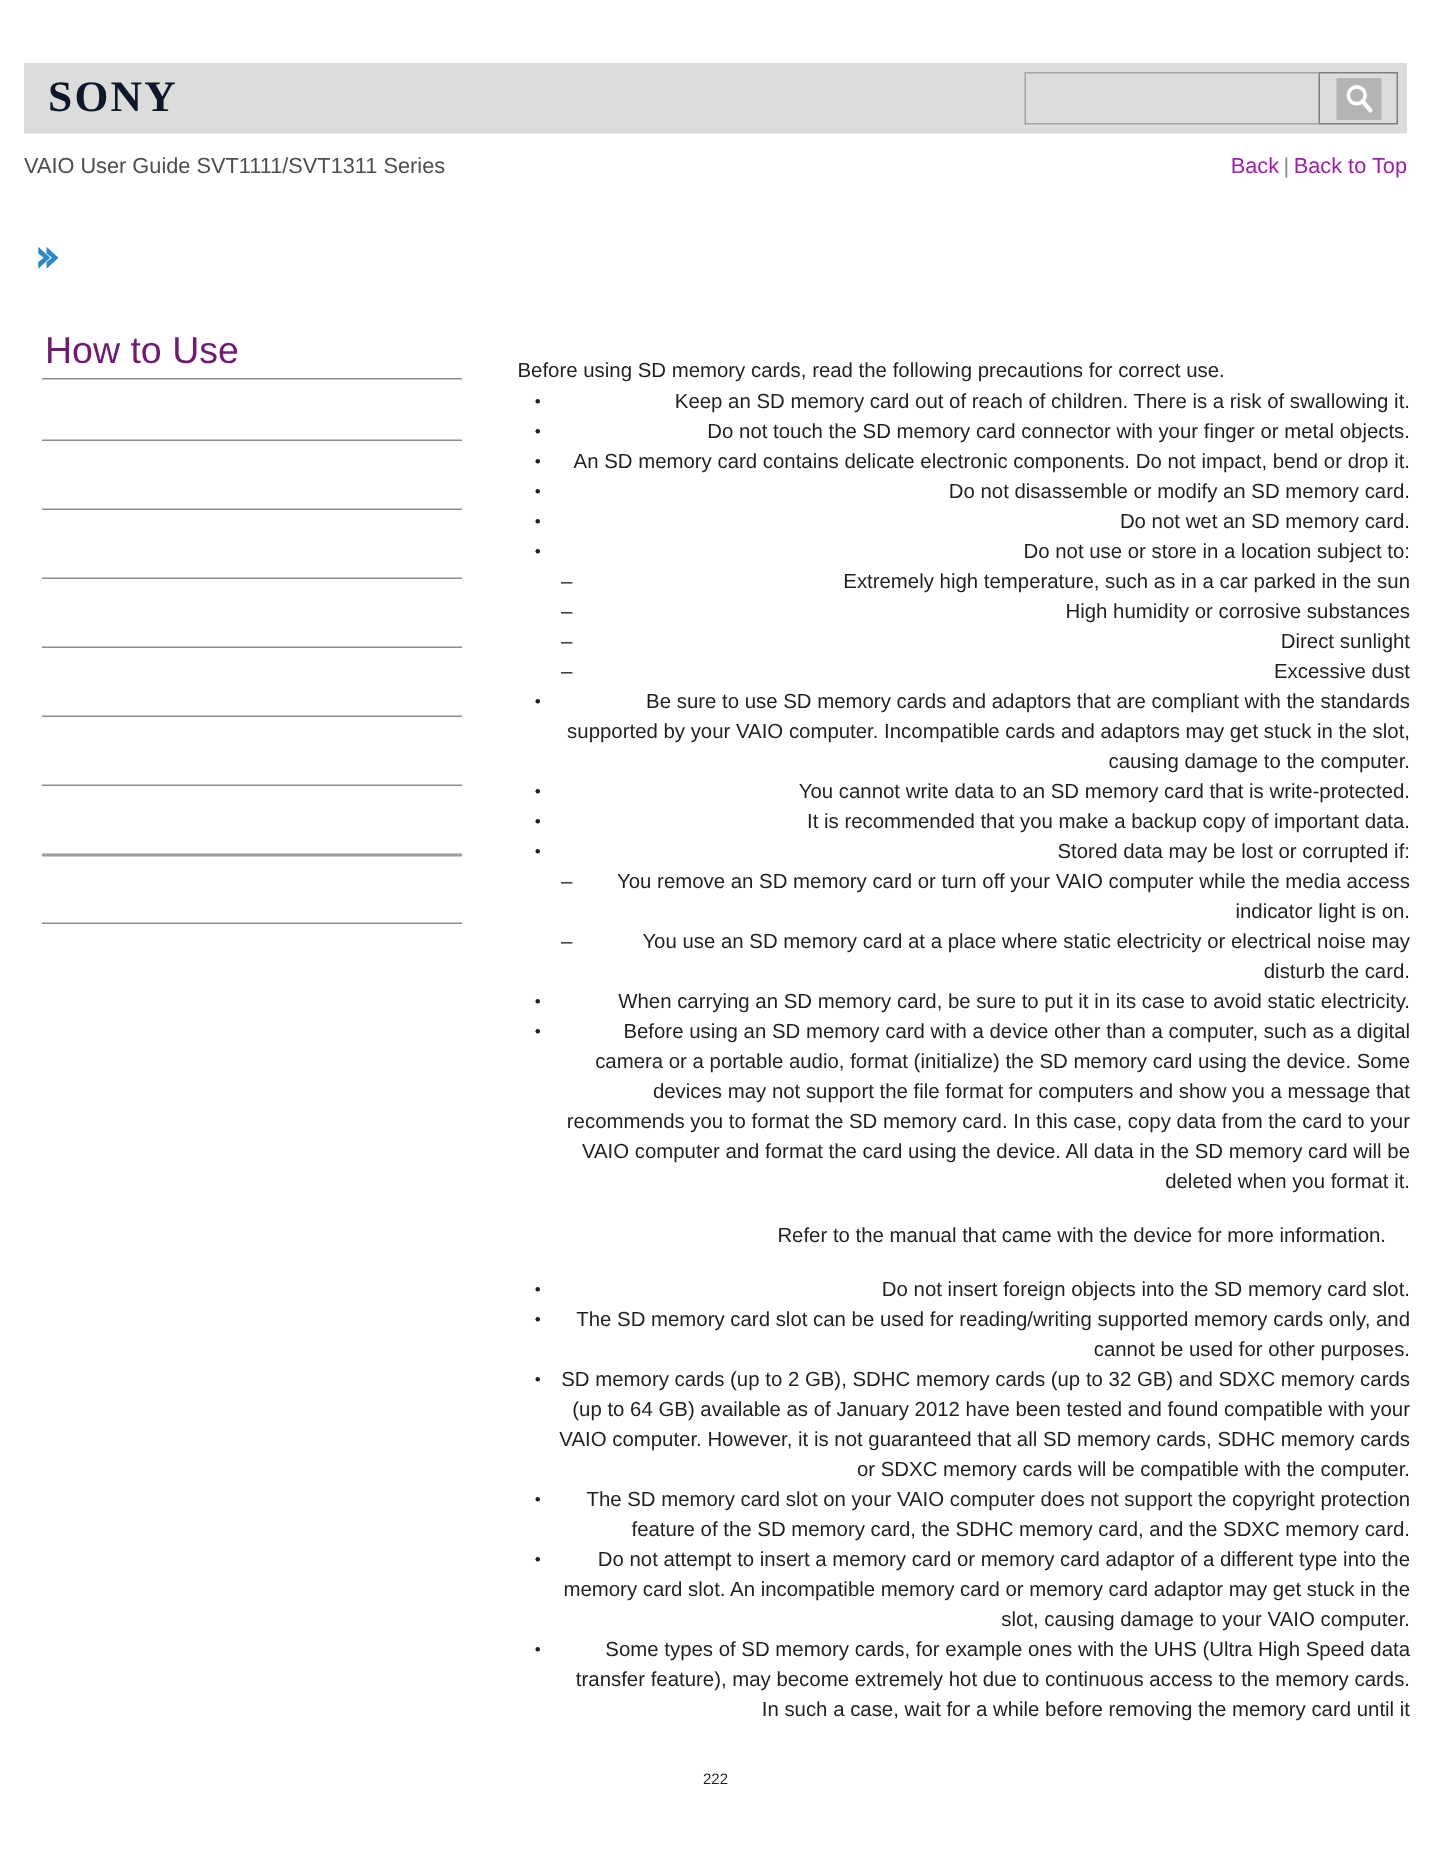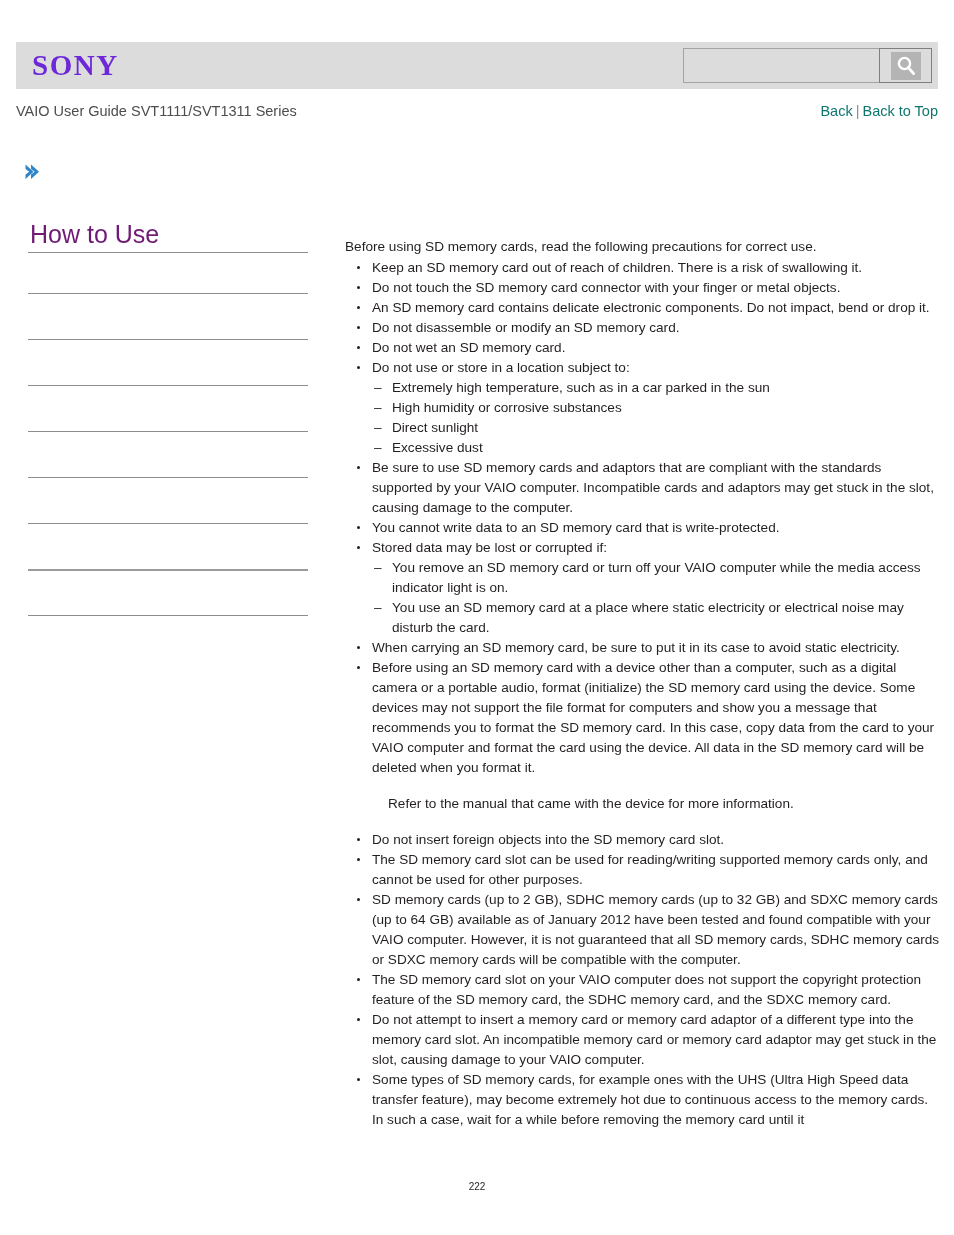--- a/index.html
+++ b/index.html
@@ -28,21 +28,21 @@
     box-sizing: border-box;
   }
   .sony-logo {
     position: absolute;
     left: 16px;
     top: 7px;
     font-family: "Liberation Serif", serif;
     font-weight: bold;
     font-size: 29px;
     letter-spacing: 1.5px;
-    color: #6d28d9;
+    color: #0f172a;
     line-height: 33px;
     user-select: none;
   }
 
   
   .search-wrap {
     position: absolute;
     right: 6px;
     top: 6px;
     display: flex;
@@ -103,21 +103,21 @@
   }
   .nav-links {
     position: absolute;
     right: 0;
     top: 0;
     line-height: 20px;
     font-size: 14.5px;
     white-space: nowrap;
   }
   .nav-links a {
-    color: #0f766e;
+    color: #a21caf;
     text-decoration: none;
   }
   .nav-links .sep {
     color: #8a8a8a;
     margin: 0 3px;
   }
 
   
   .chevron-icon {
     position: absolute;
@@ -169,20 +169,21 @@
     line-height: 20px;
     color: #231f20;
   }
   .intro {
     margin: 0 0 1px 0;
   }
   ul.bullets {
     list-style: none;
     margin: 0;
     padding: 0;
+    text-align: right;
   }
   ul.bullets > li {
     position: relative;
     padding-left: 27px;
     margin: 0;
   }
   ul.bullets > li::before {
     content: "";
     position: absolute;
     left: 12px;
@@ -302,20 +303,21 @@
       <ul class="sub">
         <li>Extremely high temperature, such as in a car parked in the sun</li>
         <li>High humidity or corrosive substances</li>
         <li>Direct sunlight</li>
         <li>Excessive dust</li>
       </ul>
     </li>
 
     <li><span>Be sure to use SD memory cards and adaptors that are compliant with the standards supported by your VAIO computer. Incompatible cards and adaptors may get stuck in the slot, causing damage to the computer.</span></li>
     <li><span>You cannot write data to an SD memory card that is write-protected.</span></li>
+    <li><span>It is recommended that you make a backup copy of important data.</span></li>
 
     <li>
       <span>Stored data may be lost or corrupted if:</span>
       <ul class="sub">
         <li>You remove an SD memory card or turn off your VAIO computer while the media access indicator light is on.</li>
         <li>You use an SD memory card at a place where static electricity or electrical noise may disturb the card.</li>
       </ul>
     </li>
 
     <li><span>When carrying an SD memory card, be sure to put it in its case to avoid static electricity.</span></li>

